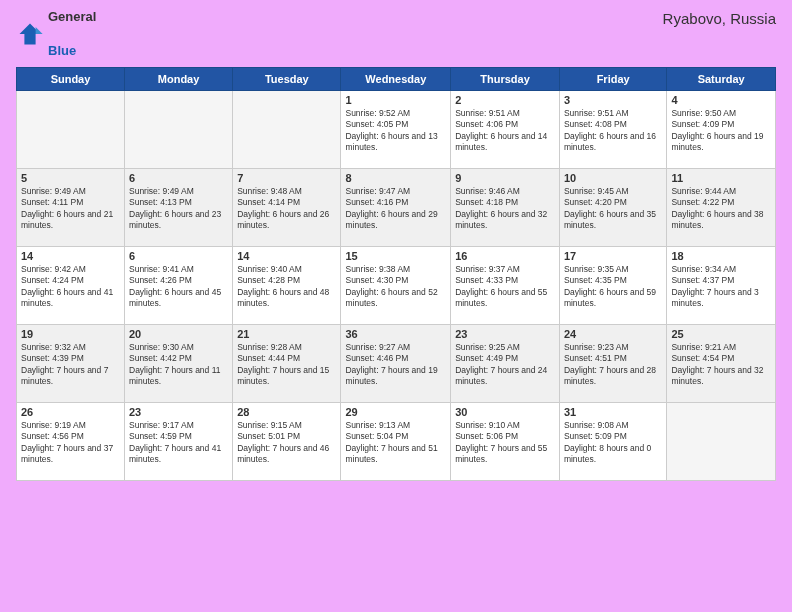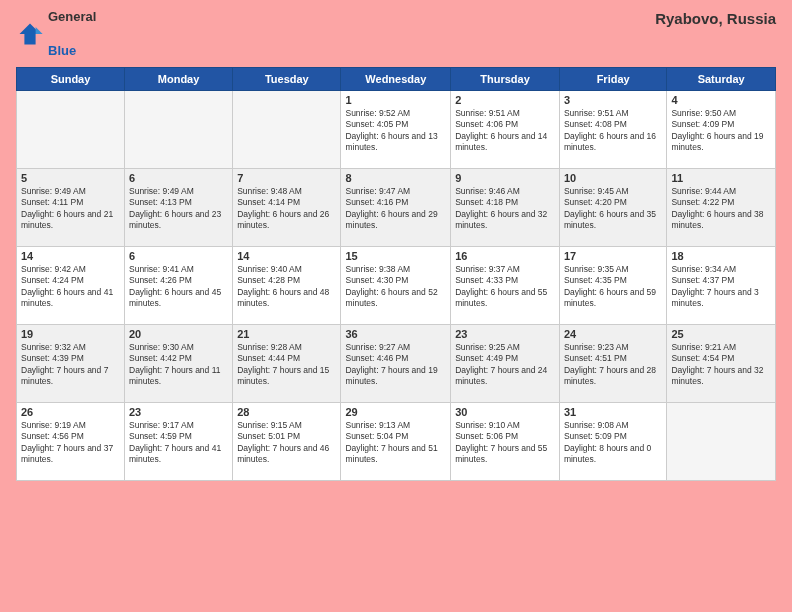--- a/index.html
+++ b/index.html
@@ -7,21 +7,21 @@
       font-family: Arial, sans-serif;
       background: #fff;
       width: 792px;
       height: 612px;
       overflow: hidden;
     }
     .page {
       width: 792px;
       height: 612px;
       padding: 10px 16px 10px 16px;
-      background: #fca5a5;
+      background: #f0abfc;
     }
     .header {
       display: flex;
       justify-content: space-between;
       align-items: flex-start;
       margin-bottom: 8px;
     }
     .logo {
       display: flex;
       align-items: center;
@@ -45,21 +45,21 @@
       text-align: right;
     }
     .title-block h1 {
       font-size: 28px;
       color: #333;
       font-weight: normal;
     }
     .title-block h2 {
       font-size: 15px;
       color: #333;
-      font-weight: bold;
+      font-weight: normal;
     }
     .calendar {
       width: 100%;
       border-collapse: collapse;
     }
     .calendar th {
       background: #2255a4;
       color: #fff;
       font-size: 11px;
       padding: 5px 4px;

